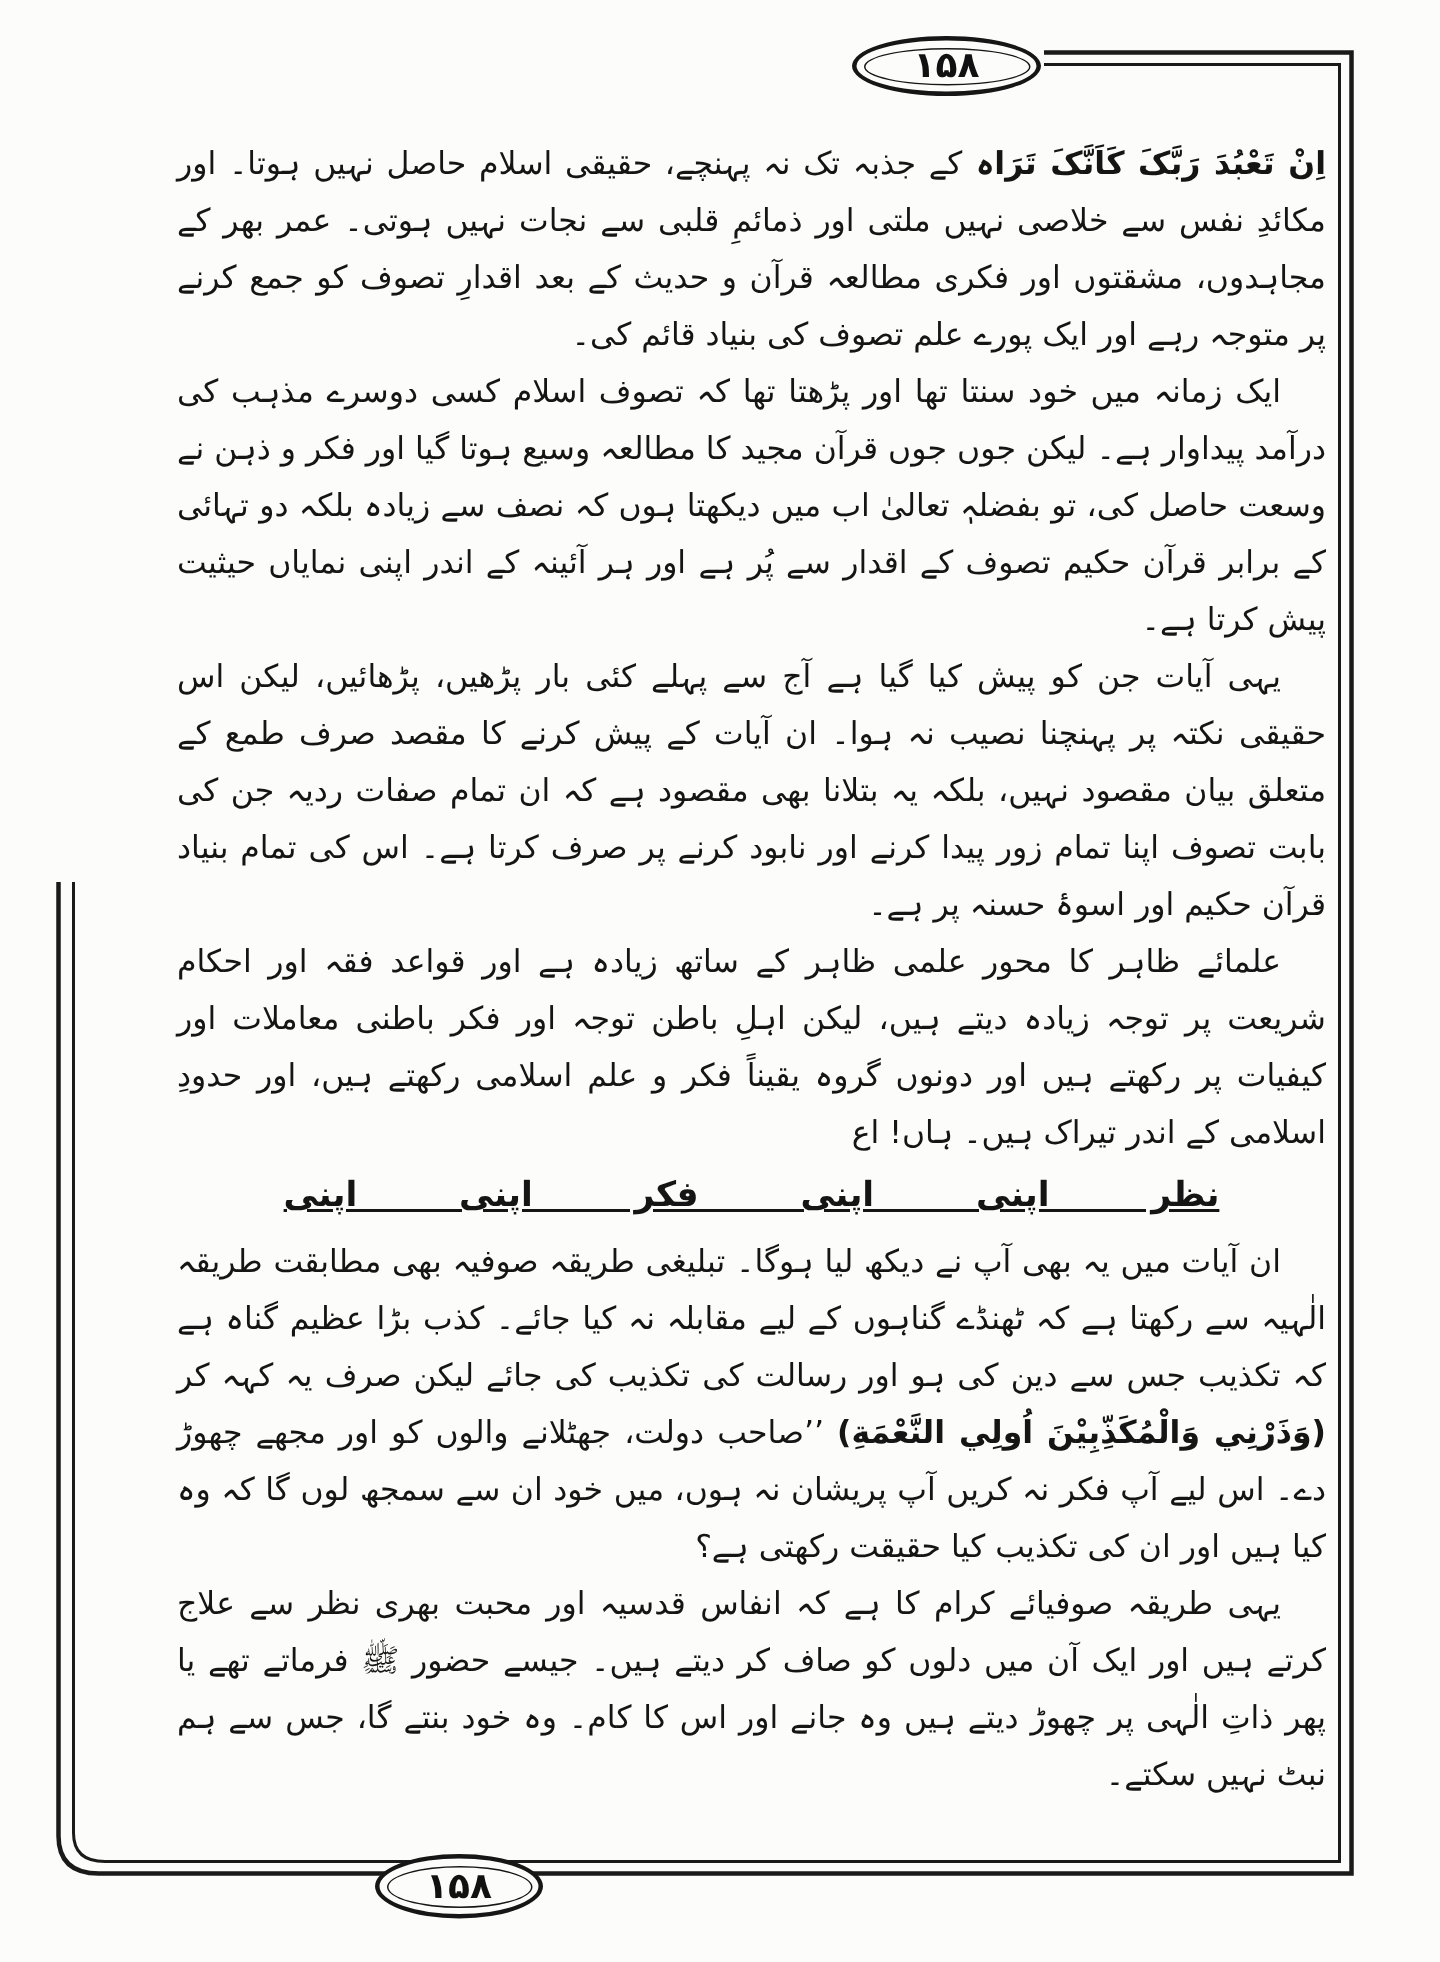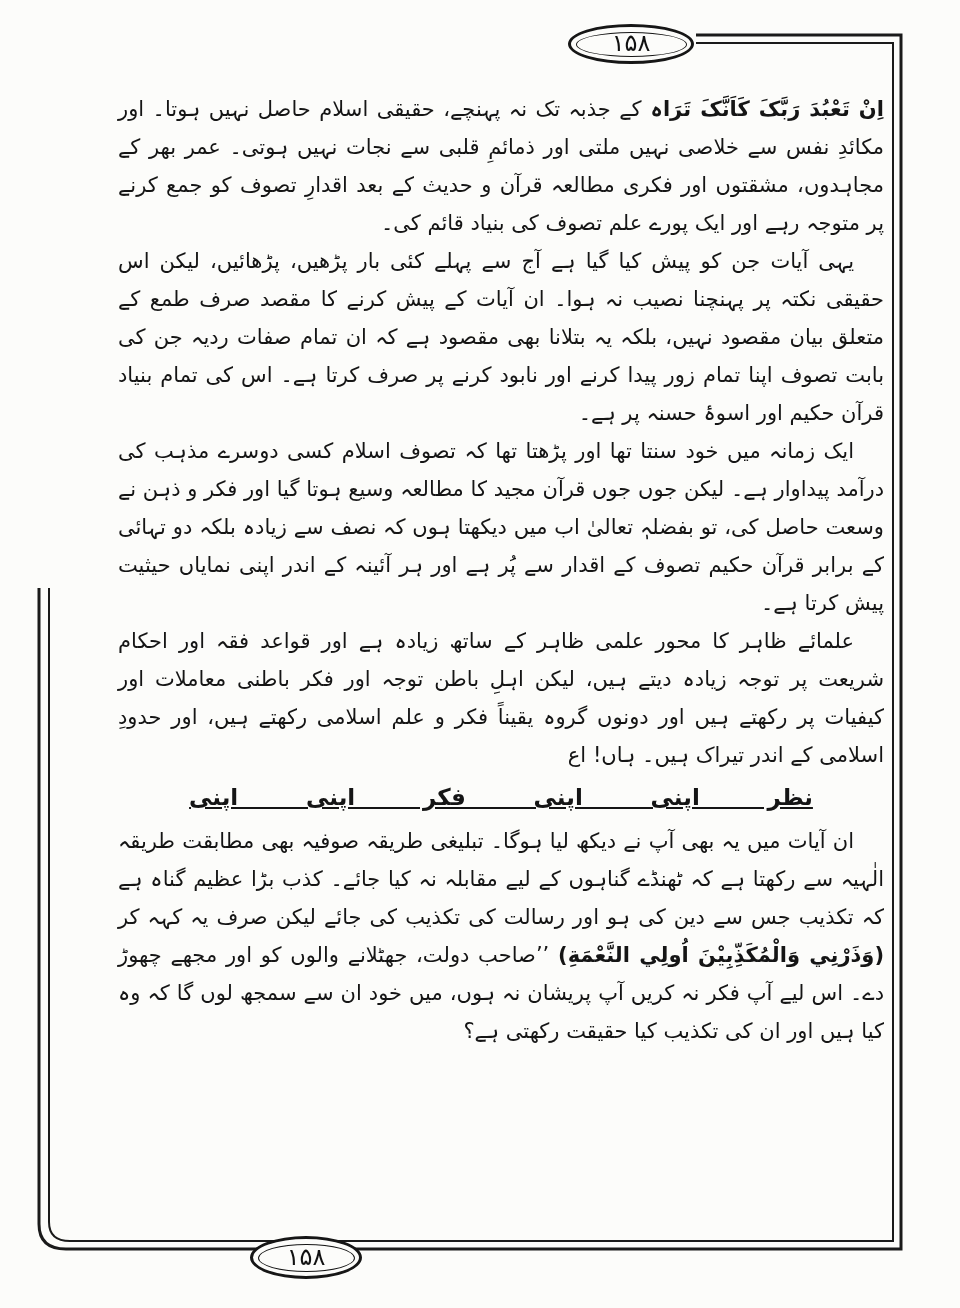--- a/index.html
+++ b/index.html
@@ -31,21 +31,21 @@
   }
   .badge-inner {
     width: calc(100% - 9px);
     height: calc(100% - 9px);
     border: 1.5px solid #161616;
     border-radius: 50%;
     display: flex; align-items: center; justify-content: center;
   }
   .badge-num {
     font-size: 24px;
-    font-weight: 400;
+    font-weight: 700;
     color: #111;
     line-height: 1;
     padding-bottom: 2px;
   }
   .badge-top { left: 568px; top: 24px; width: 126px; height: 40px; }
   .badge-bottom { left: 250px; top: 1236px; width: 112px; height: 43px; }
 
   
   .text-block {
     position: absolute;
@@ -93,26 +93,27 @@
   <div class="badge badge-bottom">
     <div class="badge-inner">
       <span class="badge-num">۱۵۸</span>
     </div>
   </div>
 
   <div class="text-block" lang="ur">
 
     <p class="para"><span class="arabic-lead">اِنْ تَعْبُدَ رَبَّکَ کَاَنَّکَ تَرَاہ </span><span>کے جذبہ تک نہ پہنچے، حقیقی اسلام حاصل نہیں ہوتا۔ اور مکائدِ نفس سے خلاصی نہیں ملتی اور ذمائمِ قلبی سے نجات نہیں ہوتی۔ عمر بھر کے مجاہدوں، مشقتوں اور فکری مطالعہ قرآن و حدیث کے بعد اقدارِ تصوف کو جمع کرنے پر متوجہ رہے اور ایک پورے علم تصوف کی بنیاد قائم کی۔</span></p>
 
+    <p class="para indent">ایک زمانہ میں خود سنتا تھا اور پڑھتا تھا کہ تصوف اسلام کسی دوسرے مذہب کی درآمد پیداوار ہے۔ لیکن جوں جوں قرآن مجید کا مطالعہ وسیع ہوتا گیا اور فکر و ذہن نے وسعت حاصل کی، تو بفضلہٖ تعالیٰ اب میں دیکھتا ہوں کہ نصف سے زیادہ بلکہ دو تہائی کے برابر قرآن حکیم تصوف کے اقدار سے پُر ہے اور ہر آئینہ کے اندر اپنی نمایاں حیثیت پیش کرتا ہے۔</p>
+
     <p class="para indent">یہی آیات جن کو پیش کیا گیا ہے آج سے پہلے کئی بار پڑھیں، پڑھائیں، لیکن اس حقیقی نکتہ پر پہنچنا نصیب نہ ہوا۔ ان آیات کے پیش کرنے کا مقصد صرف طمع کے متعلق بیان مقصود نہیں، بلکہ یہ بتلانا بھی مقصود ہے کہ ان تمام صفات ردیہ جن کی بابت تصوف اپنا تمام زور پیدا کرنے اور نابود کرنے پر صرف کرتا ہے۔ اس کی تمام بنیاد قرآن حکیم اور اسوۂ حسنہ پر ہے۔</p>
-
-    <p class="para indent">ایک زمانہ میں خود سنتا تھا اور پڑھتا تھا کہ تصوف اسلام کسی دوسرے مذہب کی درآمد پیداوار ہے۔ لیکن جوں جوں قرآن مجید کا مطالعہ وسیع ہوتا گیا اور فکر و ذہن نے وسعت حاصل کی، تو بفضلہٖ تعالیٰ اب میں دیکھتا ہوں کہ نصف سے زیادہ بلکہ دو تہائی کے برابر قرآن حکیم تصوف کے اقدار سے پُر ہے اور ہر آئینہ کے اندر اپنی نمایاں حیثیت پیش کرتا ہے۔</p>
 
     <p class="para indent">علمائے ظاہر کا محور علمی ظاہر کے ساتھ زیادہ ہے اور قواعد فقہ اور احکام شریعت پر توجہ زیادہ دیتے ہیں، لیکن اہلِ باطن توجہ اور فکر باطنی معاملات اور کیفیات پر رکھتے ہیں اور دونوں گروہ یقیناً فکر و علم اسلامی رکھتے ہیں، اور حدودِ اسلامی کے اندر تیراک ہیں۔ ہاں! اع</p>
 
     <p class="para verse">نظر اپنی اپنی فکر اپنی اپنی</p>
 
     <p class="para indent"><span>ان آیات میں یہ بھی آپ نے دیکھ لیا ہوگا۔ تبلیغی طریقہ صوفیہ بھی مطابقت طریقہ الٰہیہ سے رکھتا ہے کہ ٹھنڈے گناہوں کے لیے مقابلہ نہ کیا جائے۔ کذب بڑا عظیم گناہ ہے کہ تکذیب جس سے دین کی ہو اور رسالت کی تکذیب کی جائے لیکن صرف یہ کہہ کر </span><span class="arabic-quote">(وَذَرْنِي وَالْمُکَذِّبِيْنَ اُولِي النَّعْمَةِ)</span><span> ’’صاحب دولت، جھٹلانے والوں کو اور مجھے چھوڑ دے۔ اس لیے آپ فکر نہ کریں آپ پریشان نہ ہوں، میں خود ان سے سمجھ لوں گا کہ وہ کیا ہیں اور ان کی تکذیب کیا حقیقت رکھتی ہے؟</span></p>
 
+    <p class="para indent">یہی طریقہ صوفیائے کرام کا ہے کہ انفاس قدسیہ اور محبت بھری نظر سے علاج کرتے ہیں اور ایک آن میں دلوں کو صاف کر دیتے ہیں۔ جیسے حضور ﷺ فرماتے تھے یا پھر ذاتِ الٰہی پر چھوڑ دیتے ہیں وہ جانے اور اس کا کام۔ وہ خود بنتے گا، جس سے ہم نبٹ نہیں سکتے۔</p>
 
   </div>
 
 </div>
 
 </body></html>

